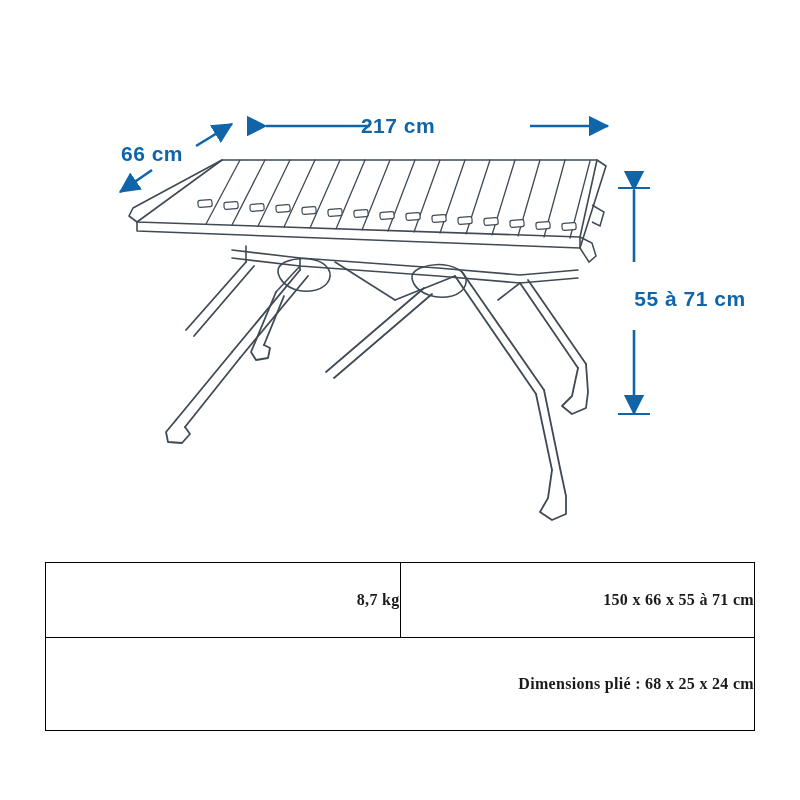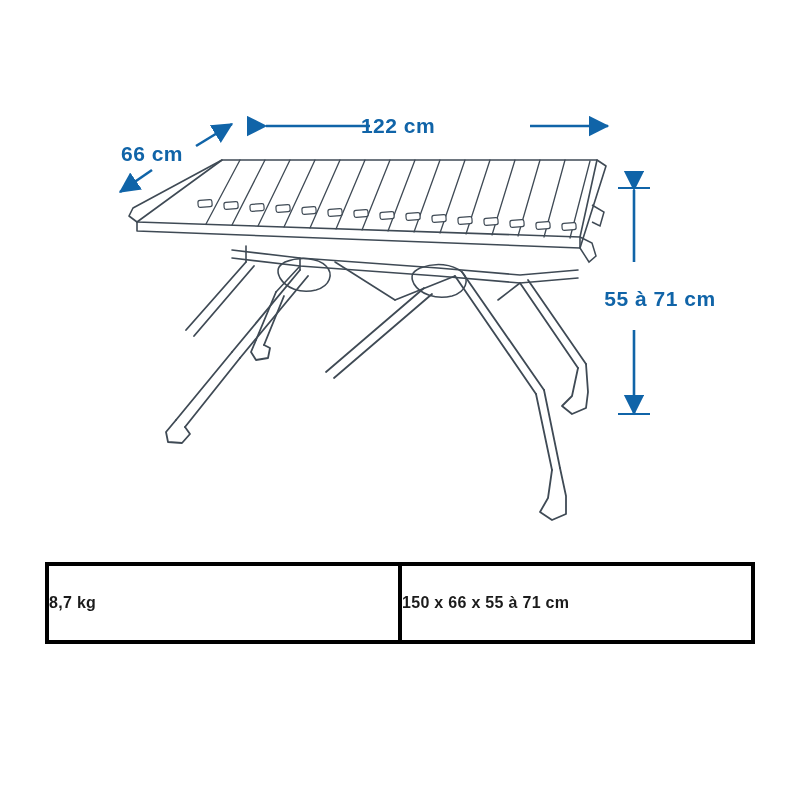--- a/index.html
+++ b/index.html
@@ -41,43 +41,44 @@
     font-size: 21px;
   }
   #label-depth {
     left: 152px;
     top: 142px;
     transform: translateX(-50%);
     font-size: 21px;
     text-align: right;
   }
   #label-height {
-    left: 660px;
+    left: 690px;
     top: 287px;
     transform: translateX(-50%);
     font-size: 21px;
   }
   
   #spec-table {
     position: absolute;
     left: 45px;
     top: 562px;
     width: 710px;
     border-collapse: collapse;
     table-layout: fixed;
   }
   #spec-table td {
-    border: 4px solid #000000;
-    text-align: left;
+    border: 1px solid #000000;
+    text-align: right;
     vertical-align: middle;
     font-size: 16px;
     font-weight: bold;
     color: #1b1b1b;
     padding: 0;
     letter-spacing: 0.3px;
+    font-family: Liberation Serif, serif;
   }
   .row-top td {
     height: 74px;
   }
   .row-bottom td {
     height: 92px;
   }
 </style>
 </head>
 <body>
@@ -188,26 +189,29 @@
     </g>
 
     <g stroke="#1064a8" stroke-width="2.6" fill="none">
       <line x1="634" y1="190" x2="634" y2="262" marker-start="url(#arrowBlue)"></line>
       <line x1="634" y1="330" x2="634" y2="414" marker-end="url(#arrowBlue)"></line>
       <line x1="618" y1="188" x2="650" y2="188" stroke-width="2"></line>
       <line x1="618" y1="414" x2="650" y2="414" stroke-width="2"></line>
     </g>
   </svg>
 
-  <div class="dim-label" id="label-width">122 cm</div>
+  <div class="dim-label" id="label-width">217 cm</div>
   <div class="dim-label" id="label-depth">66 cm</div>
   <div class="dim-label" id="label-height">55 à 71 cm</div>
 
   <table id="spec-table">
     <tbody>
       <tr class="row-top">
         <td>8,7 kg</td>
         <td>150 x 66 x 55 à 71 cm</td>
       </tr>
+      <tr class="row-bottom">
+        <td colspan="2">Dimensions plié : 68 x 25 x 24 cm</td>
+      </tr>
     </tbody>
   </table>
 
 </div>
 
 </body></html>

